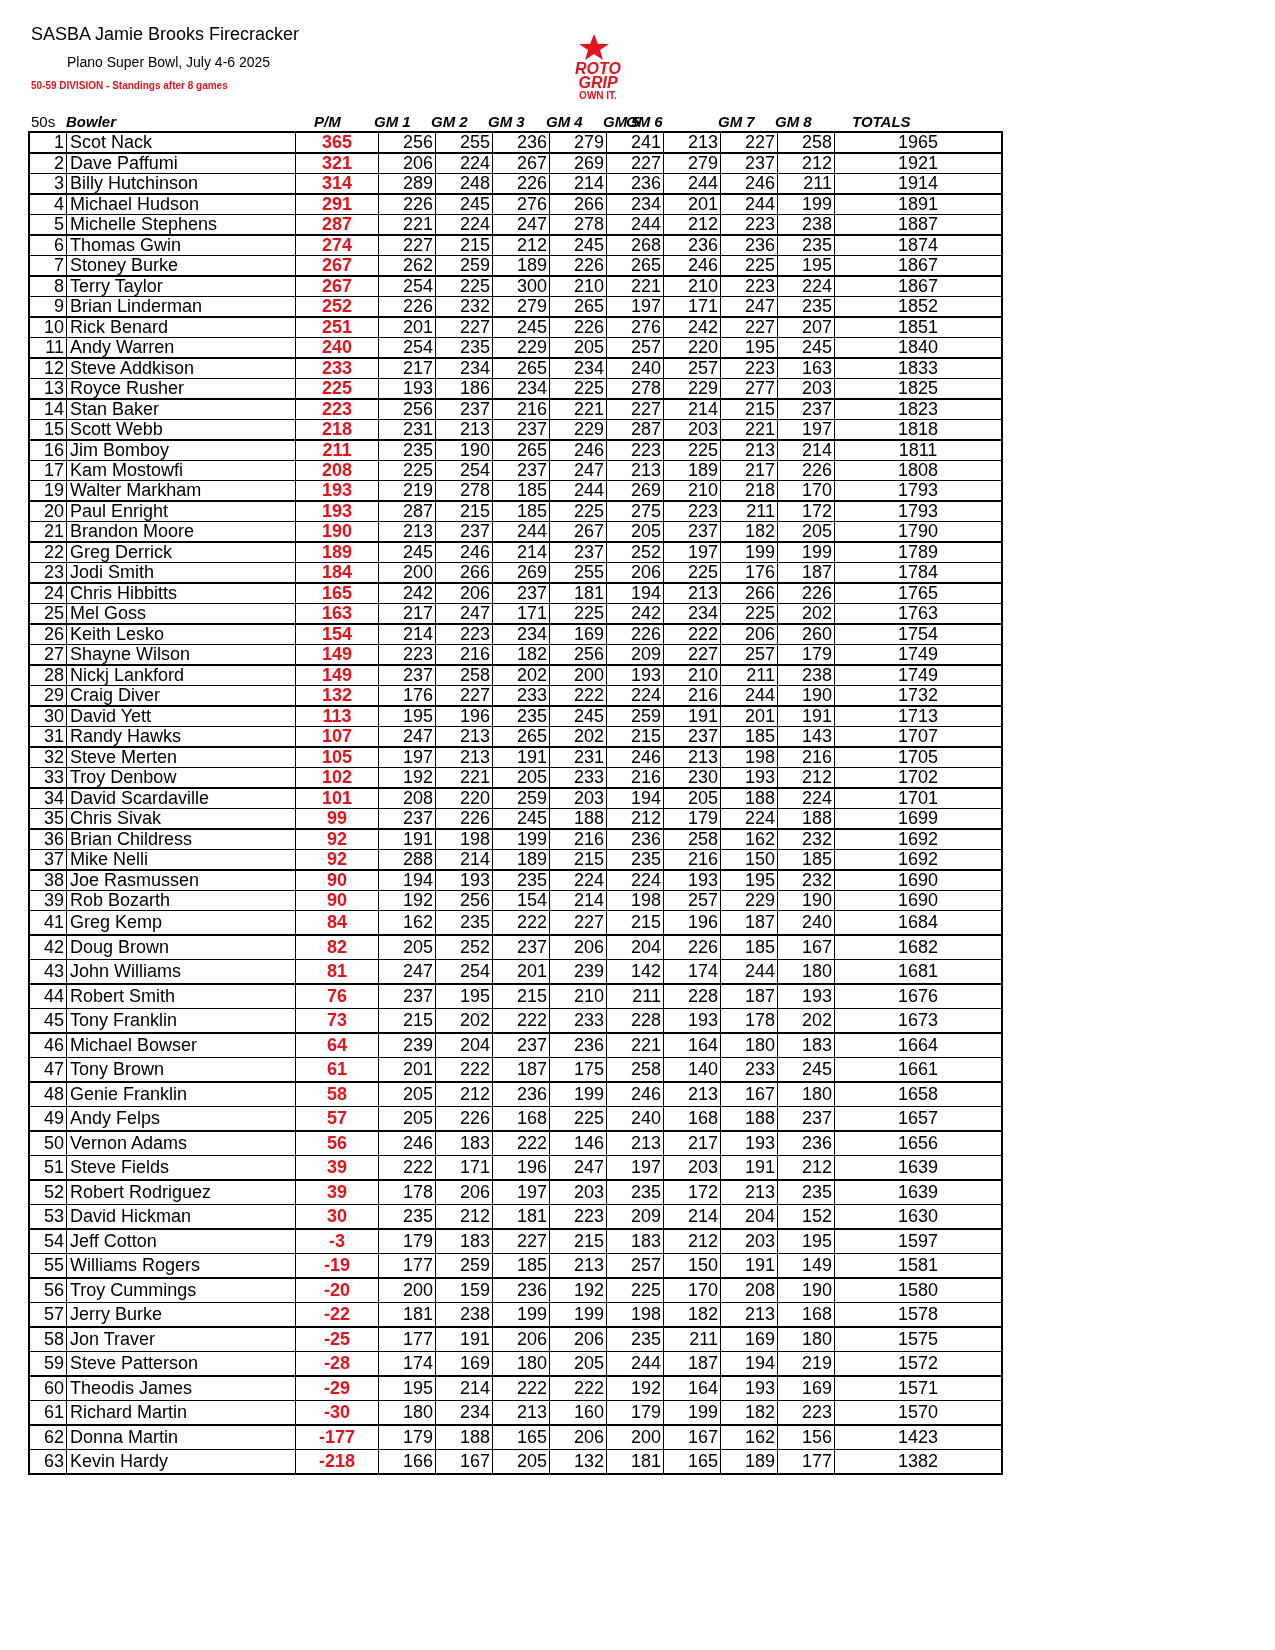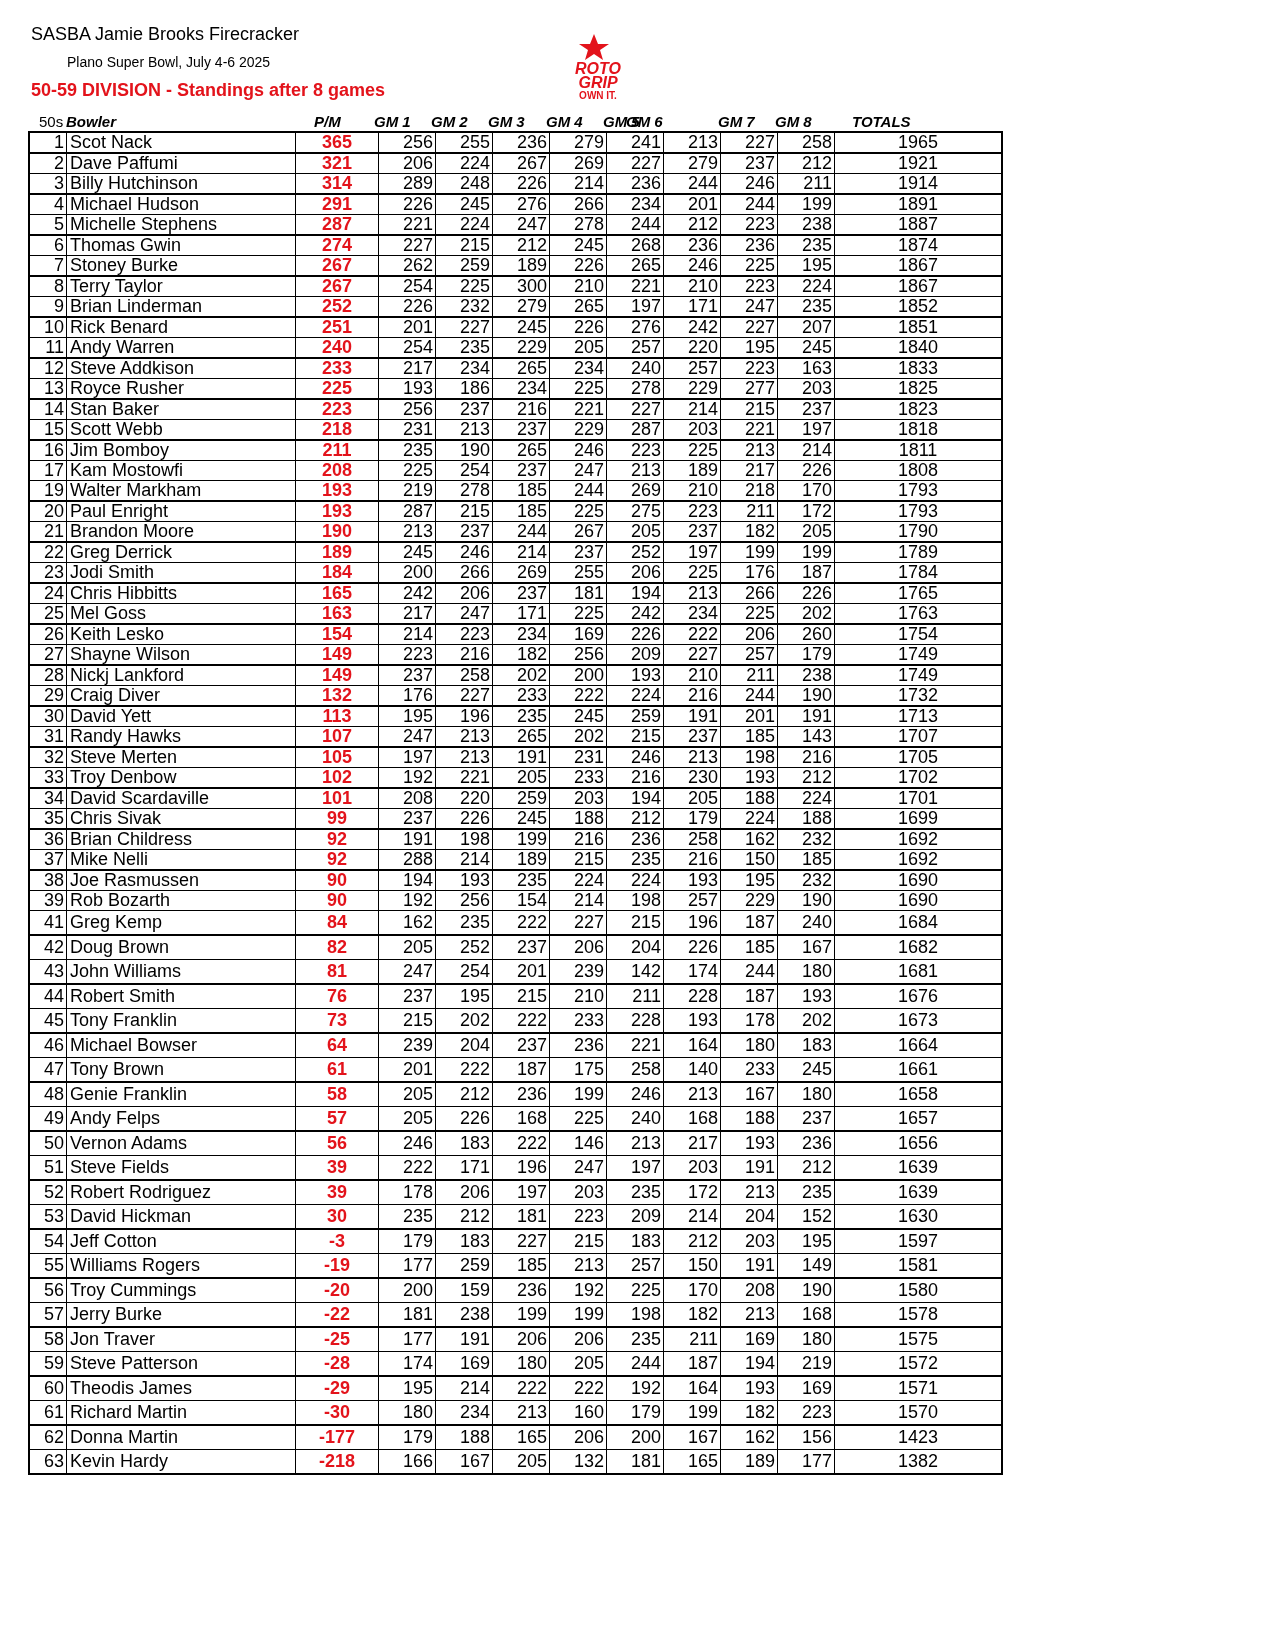--- a/index.html
+++ b/index.html
@@ -1,19 +1,19 @@
 <!DOCTYPE html>
 <html><head>
 <meta charset="utf-8">
 <style>
   html,body{margin:0;padding:0;background:#ffffff;}
   body{width:1275px;height:1650px;position:relative;font-family:"Liberation Sans",sans-serif;color:#000;overflow:hidden;}
   .title{position:absolute;left:31px;top:24px;font-size:18px;}
   .subtitle{position:absolute;left:31px;top:54px;font-size:14px;margin-left:36px;}
-  .division{position:absolute;left:31px;top:80px;font-size:18px;font-weight:bold;color:#e3131b;}
+  .division{position:absolute;left:31px;top:80px;font-size:10px;font-weight:bold;color:#e3131b;}
   .logo{position:absolute;left:536px;top:34px;width:124px;height:66px;}
   .hdr{position:absolute;top:113px;font-size:15px;font-weight:bold;font-style:italic;}
   .hdr.plain{font-weight:normal;font-style:normal;text-decoration:none;}
   table{position:absolute;left:28px;top:131px;border-collapse:collapse;font-size:18px;}
   td{border:1px solid #000;padding:0;line-height:19px;white-space:nowrap;}
   tr.thick td{border-top:2px solid #000;}
   tr.tall td{line-height:23px;}
   td.rank{width:34px;text-align:right;padding-right:2px;}
   td.name{width:225px;padding-left:3px;}
   td.pm{width:82px;text-align:center;color:#e3131b;font-weight:bold;}
@@ -30,21 +30,21 @@
 
 <div class="logo">
   <svg width="124" height="66" viewBox="0 0 124 66">
     <polygon points="58,0 62,10 73,10 64,16 67,26 58,20 49,26 52,16 43,10 54,10" fill="#e3131b"></polygon>
     <text x="62" y="40" text-anchor="middle" font-family="Liberation Sans, sans-serif" font-weight="bold" font-style="italic" font-size="16" fill="#e3131b">ROTO</text>
     <text x="62" y="54" text-anchor="middle" font-family="Liberation Sans, sans-serif" font-weight="bold" font-style="italic" font-size="16" fill="#e3131b">GRIP</text>
     <text x="62" y="65" text-anchor="middle" font-family="Liberation Sans, sans-serif" font-weight="bold" font-size="10" fill="#e3131b">OWN IT.</text>
   </svg>
 </div>
 
-<div class="hdr plain" style="left:39px;text-align:right;">50s</div>
+<div class="hdr plain" style="left:31px;text-align:right;">50s</div>
 <div class="hdr" style="left:66px;">Bowler</div>
 <div class="hdr" style="left:314px;">P/M</div>
 <div class="hdr" style="left:374px;">GM 1</div>
 <div class="hdr" style="left:431px;">GM 2</div>
 <div class="hdr" style="left:488px;">GM 3</div>
 <div class="hdr" style="left:546px;">GM 4</div>
 <div class="hdr" style="left:603px;">GM 5</div>
 <div class="hdr" style="left:626px;">GM 6</div>
 <div class="hdr" style="left:718px;text-align:center;">GM 7</div>
 <div class="hdr" style="left:775px;">GM 8</div>

